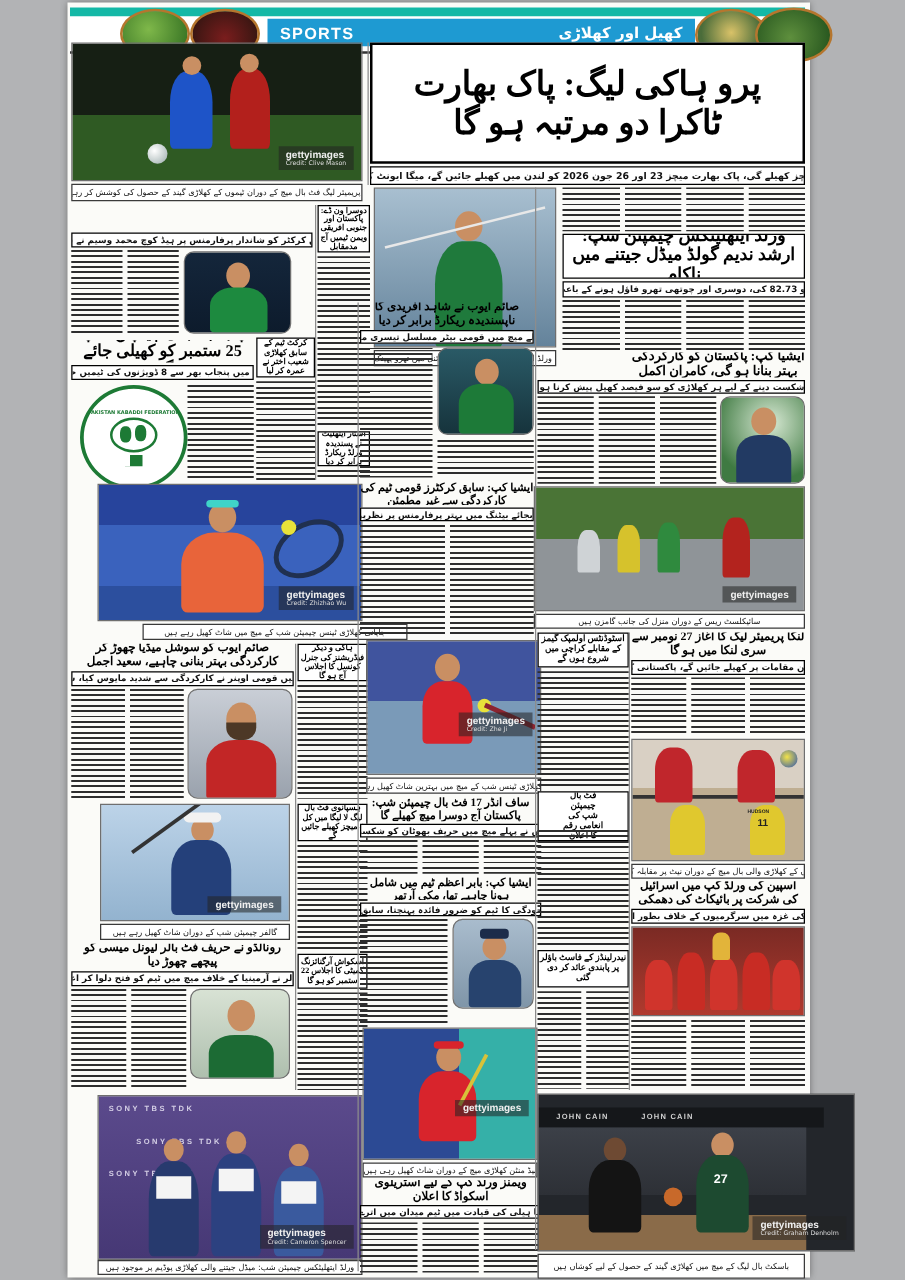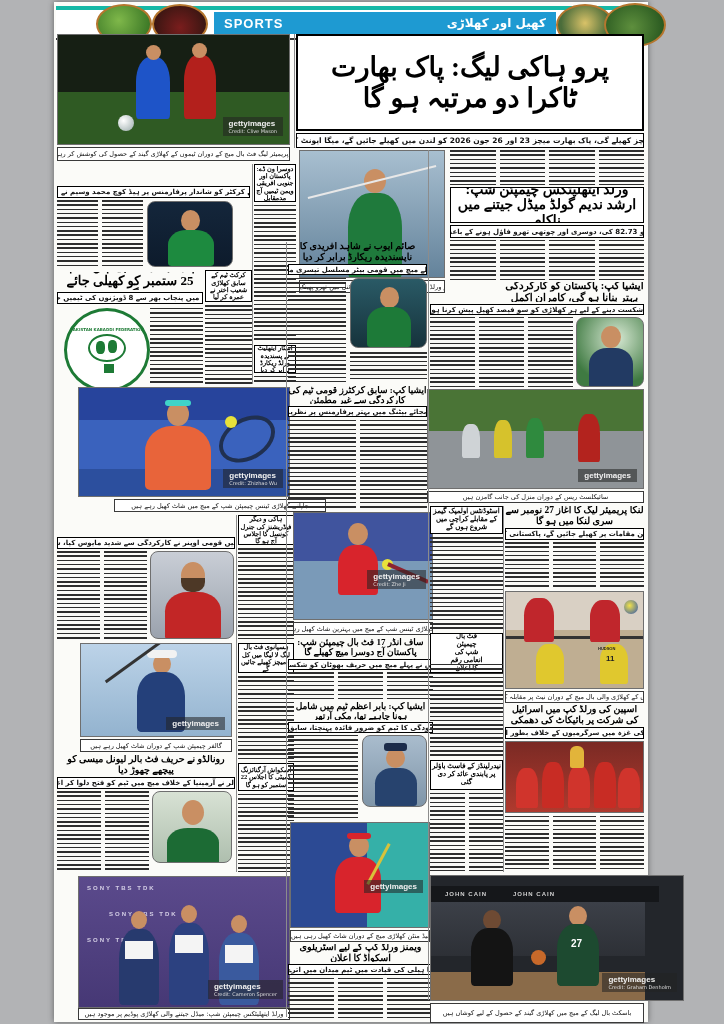--- a/index.html
+++ b/index.html
@@ -1,21 +1,21 @@
 <!DOCTYPE html>
 <html><head>
 <meta charset="utf-8">
 <style>
   html,body{margin:0;padding:0;background:#a9aaac;}
   .stage{position:relative;width:724px;height:1024px;background:#b2b3b5;overflow:hidden;
          font-family:"DejaVu Sans",sans-serif;}
   .page{position:absolute;left:54px;top:2px;width:594px;height:1020px;background:#fbfbf8;
         box-shadow:0 0 6px rgba(0,0,0,.45);}
   
-  .hdr{position:absolute;left:2px;top:4px;width:588px;height:28px;border-top:4px solid #14b8a6;
+  .hdr{position:absolute;left:2px;top:4px;width:588px;height:28px;border-top:7px solid #14b8a6;
        border-bottom:2px solid #333;background:#fff;}
   .banner{position:absolute;left:158px;top:2px;width:342px;height:22px;background:#1e9ad2;
           display:flex;align-items:center;justify-content:space-between;padding:0 10px;box-sizing:border-box;}
   .sports{color:#fff;font-weight:bold;font-size:13px;letter-spacing:1px;font-family:"Liberation Sans",sans-serif;}
   .bannerlbl{color:#fff;font-weight:bold;font-size:12px;direction:rtl;}
   .oval{position:absolute;border-radius:50%;border:2px solid #b5762e;overflow:hidden;}
   
   .hl{position:absolute;font-family:"Liberation Serif",serif;font-weight:bold;color:#000;direction:rtl;
       text-align:center;display:flex;align-items:center;justify-content:center;line-height:1.12;overflow:hidden;}
   .hl.box{border:1.5px solid #000;background:#fff;box-sizing:border-box;}
@@ -174,20 +174,21 @@
     <div class="fig" style="left:66px;top:38px;width:66px;height:64px;background:#e8643a;"></div>
     <div style="position:absolute;left:138px;top:30px;width:52px;height:34px;border:4px solid #203050;border-radius:50%;transform:rotate(-30deg);"></div>
     <div class="ballY" style="left:146px;top:28px;width:12px;height:12px;"></div>
     <div class="getty">
       <div class="gbrand">gettyimages</div>
       <div class="gcredit">Credit: Zhizhao Wu</div>
     </div>
   </div>
   <div class="cap" style="left:24px;top:497px;width:212px;height:13px;margin-left:36px;">جاپانی کھلاڑی ٹینس چیمپئن شپ کے میچ میں شاٹ کھیل رہے ہیں</div>
 
+  <div class="hl" style="left:3px;top:513px;width:178px;height:20px;font-size:9.5px;">صائم ایوب کو سوشل میڈیا چھوڑ کر کارکردگی بہتر بنانی چاہیے، سعید اجمل</div>
   <div class="sub" style="left:3px;top:535px;width:178px;height:12px;">ایشیا کپ میں قومی اوپنر نے کارکردگی سے شدید مایوس کیا، سابق کرکٹر</div>
   <div class="photo rounded" style="left:96px;top:549px;width:84px;height:88px;background:linear-gradient(180deg,#c9ced6,#9aa2ad);">
     <div class="head" style="left:30px;top:10px;width:24px;height:27px;"></div>
     <div style="position:absolute;left:30px;top:26px;width:24px;height:14px;background:#4d3826;border-radius:0 0 10px 10px;"></div>
     <div class="fig" style="left:14px;top:40px;width:56px;height:48px;background:#c22626;"></div>
   </div>
   <div class="body" style="left:3px;top:549px;width:90px;height:88px;">
         <div class="bcol"></div>
         <div class="bcol"></div>
       </div>

